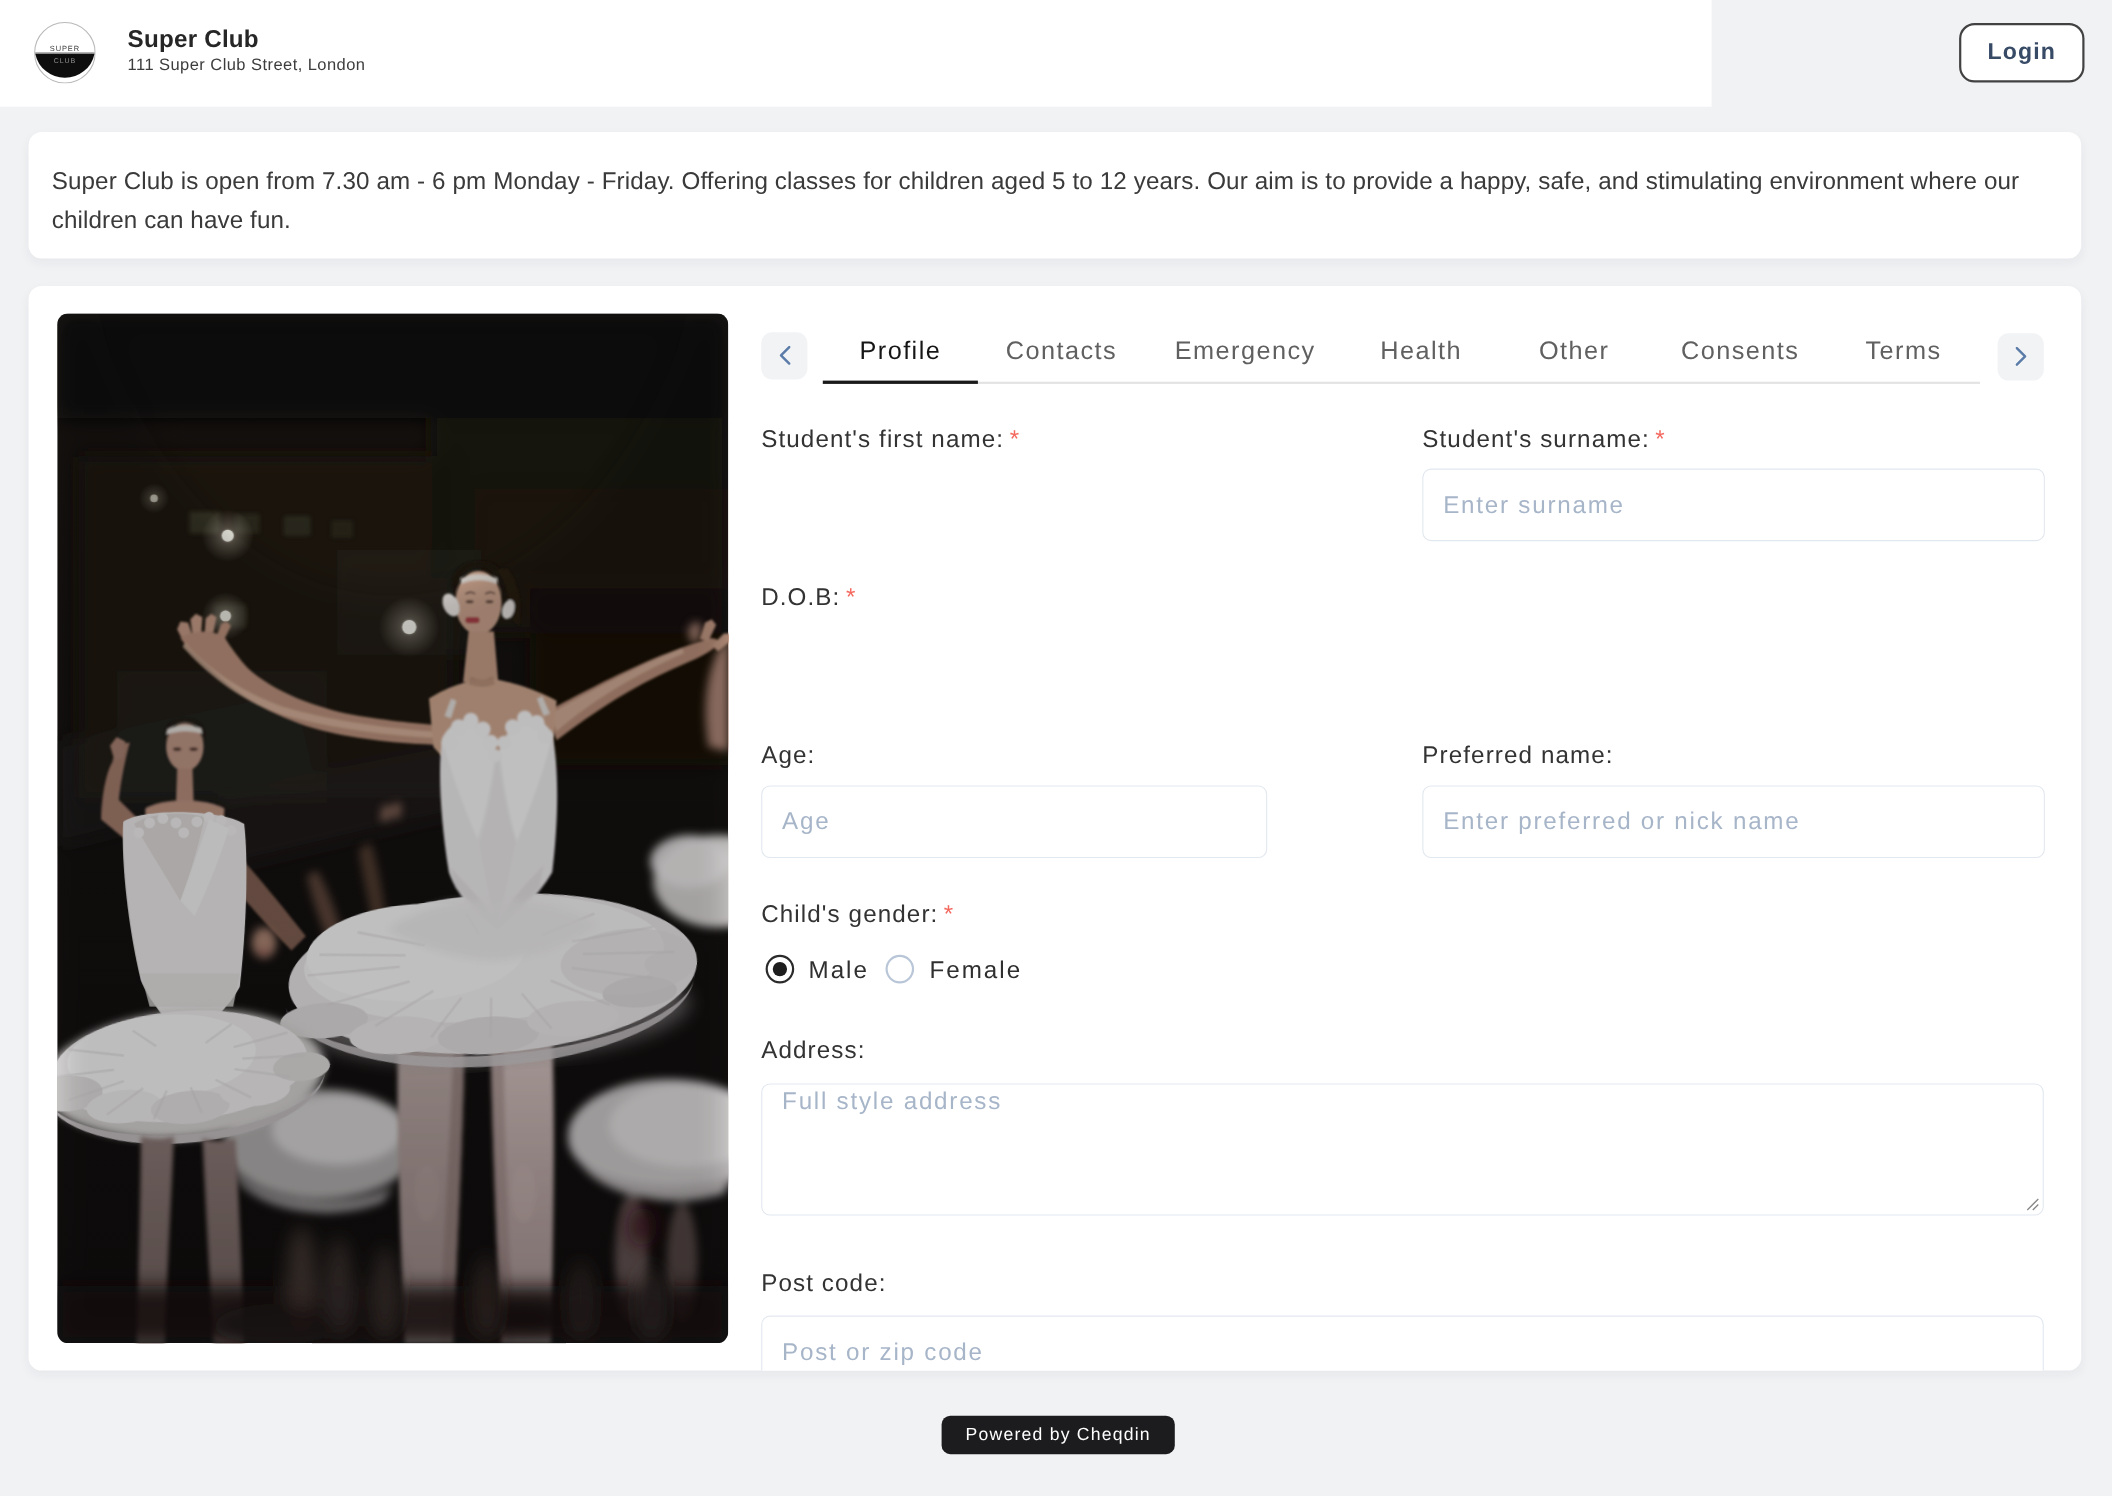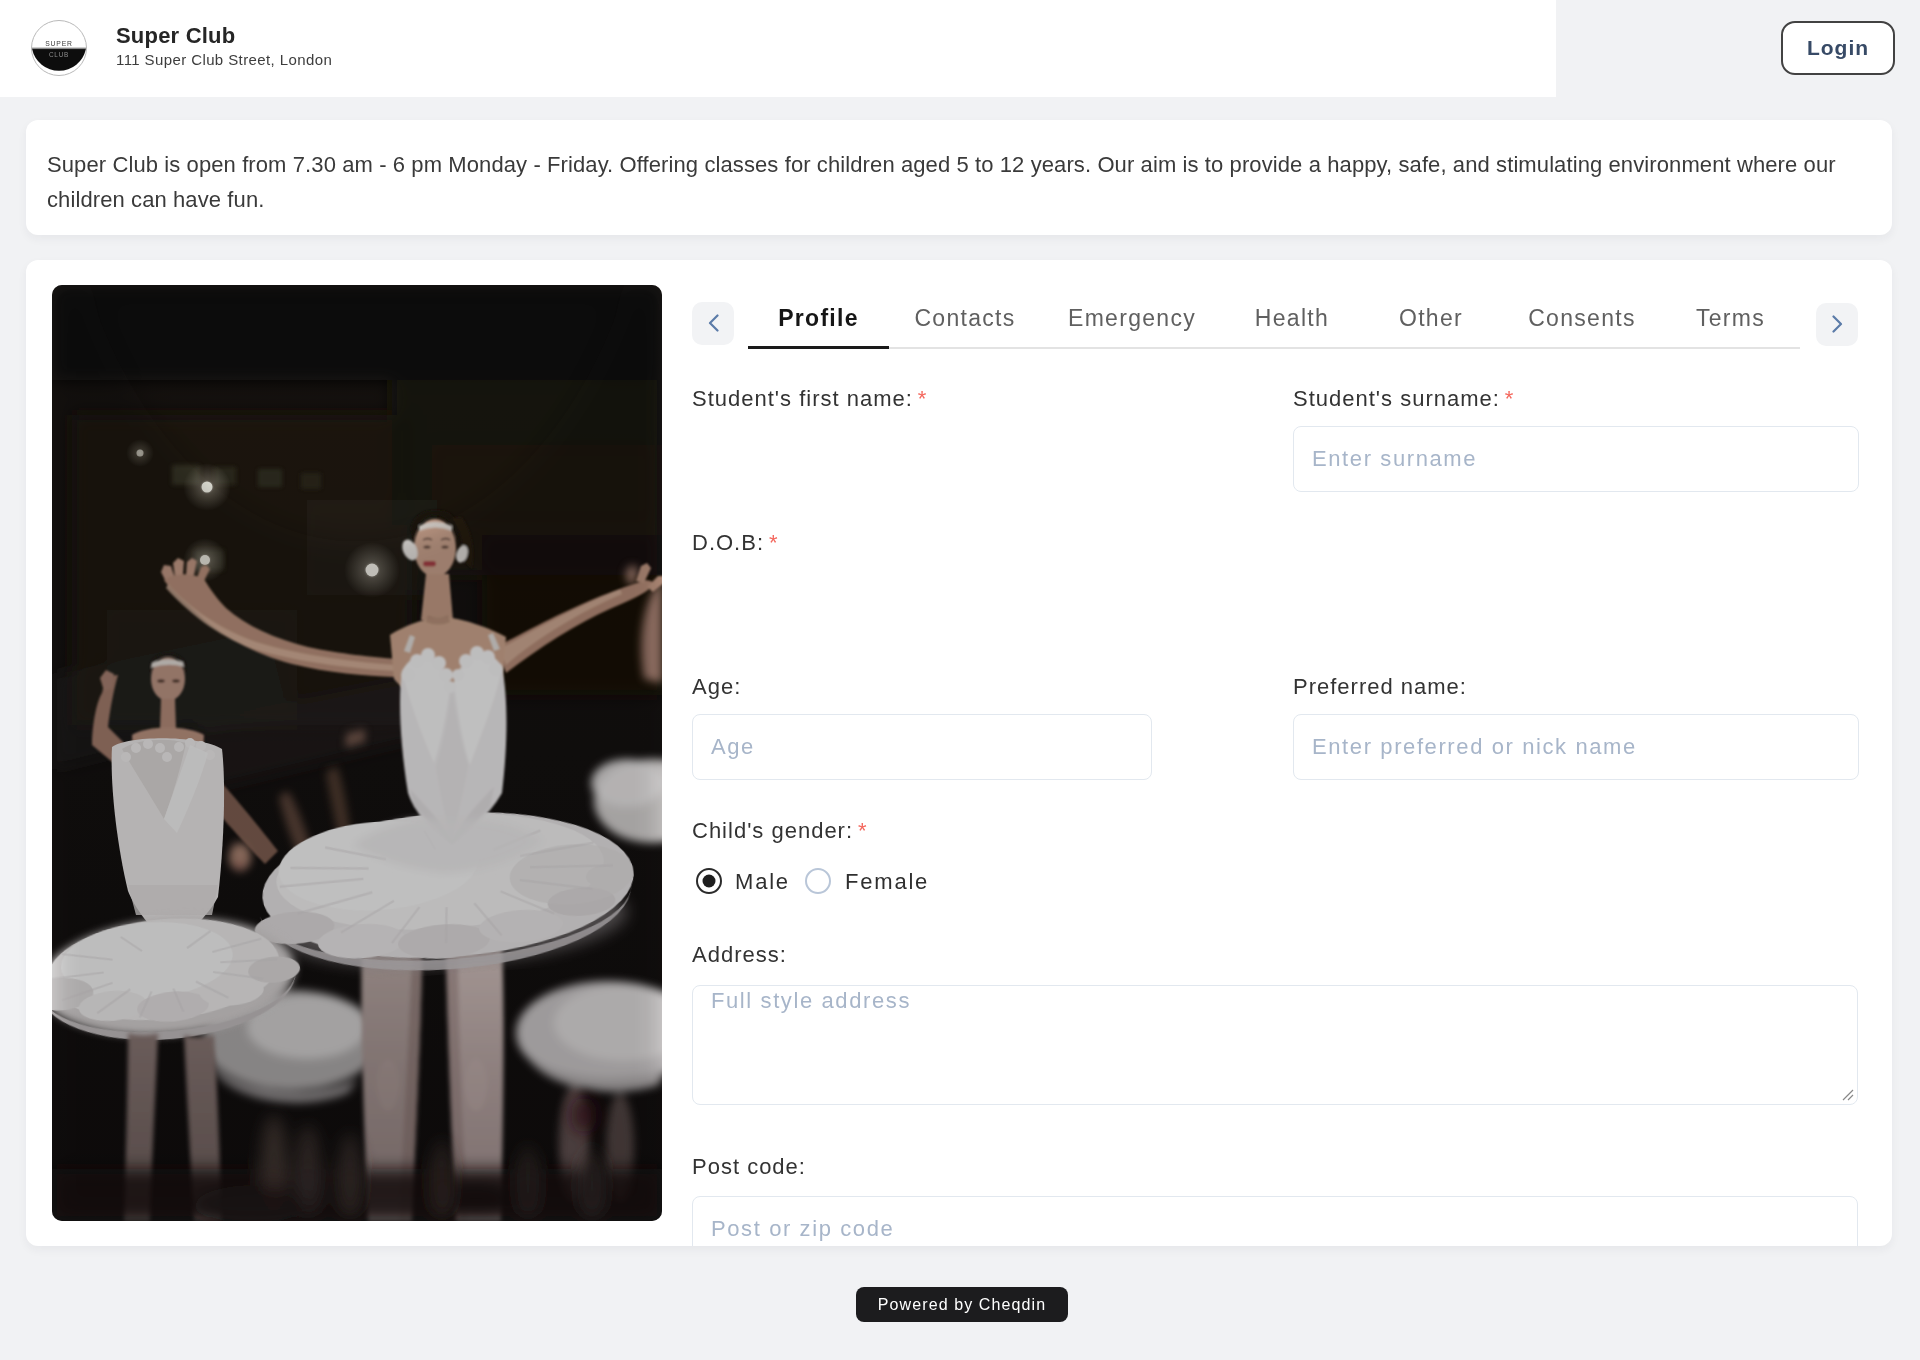--- a/index.html
+++ b/index.html
@@ -11,21 +11,21 @@
   .login { position:absolute; left:1781px; top:21px; width:114px; height:54px; border:2px solid #424242; border-radius:14px; background:#fff; font-size:21px; font-weight:bold; color:#374a66; text-align:center; line-height:50px; letter-spacing:1px; }
   .infocard { position:absolute; left:26px; top:120px; width:1866px; height:115px; background:#fff; border-radius:12px; box-shadow:0 4px 10px rgba(30,40,60,0.05); }
   .infocard p { position:absolute; left:21px; top:27px; width:1820px; font-size:22px; line-height:35px; color:#3a3a3a; letter-spacing:.1px; }
   .maincard { position:absolute; left:26px; top:260px; width:1866px; height:986px; background:#fff; border-radius:12px; box-shadow:0 4px 10px rgba(30,40,60,0.05); overflow:hidden; }
   .photo { position:absolute; left:26px; top:25px; width:610px; height:936px; border-radius:10px; overflow:hidden; }
   
   .arrowbtn { position:absolute; width:42px; height:43px; background:#f2f3f5; border-radius:10px; text-align:center; }
   .arrowbtn svg { margin-top:12px; }
   .tabs { position:absolute; left:722px; top:42px; width:1052px; height:47px; border-bottom:2px solid #e3e3e3; white-space:nowrap; }
   .tab { display:inline-block; text-align:center; font-size:23px; color:#606060; letter-spacing:1.3px; height:47px; line-height:32px; }
-  .tab.active { color:#161616; font-weight:bold; border-bottom:3px solid #1a1a1a; }
+  .tab.active { color:#161616; font-weight:normal; border-bottom:3px solid #1a1a1a; }
   
   .lbl { position:absolute; font-size:22px; color:#333333; letter-spacing:1px; }
   .lbl .req { color:#f4685e; margin-left:5px; }
   .inp { position:absolute; border:1px solid #e2e8ef; border-radius:8px; background:#fff; font-size:22px; color:#a7b5c9; letter-spacing:1.6px; padding-left:18px; display:flex; align-items:center; }
   .h66 { height:66px; }
   .radiorow { position:absolute; font-size:22px; color:#2f2f2f; }
   .footpill { position:absolute; left:856px; top:1287px; width:212px; height:35px; background:#1c1c1e; border-radius:8px; color:#ffffff; font-size:16px; font-weight:normal; text-align:center; line-height:35px; letter-spacing:1.1px; }
 </style>
 </head>
 <body>

